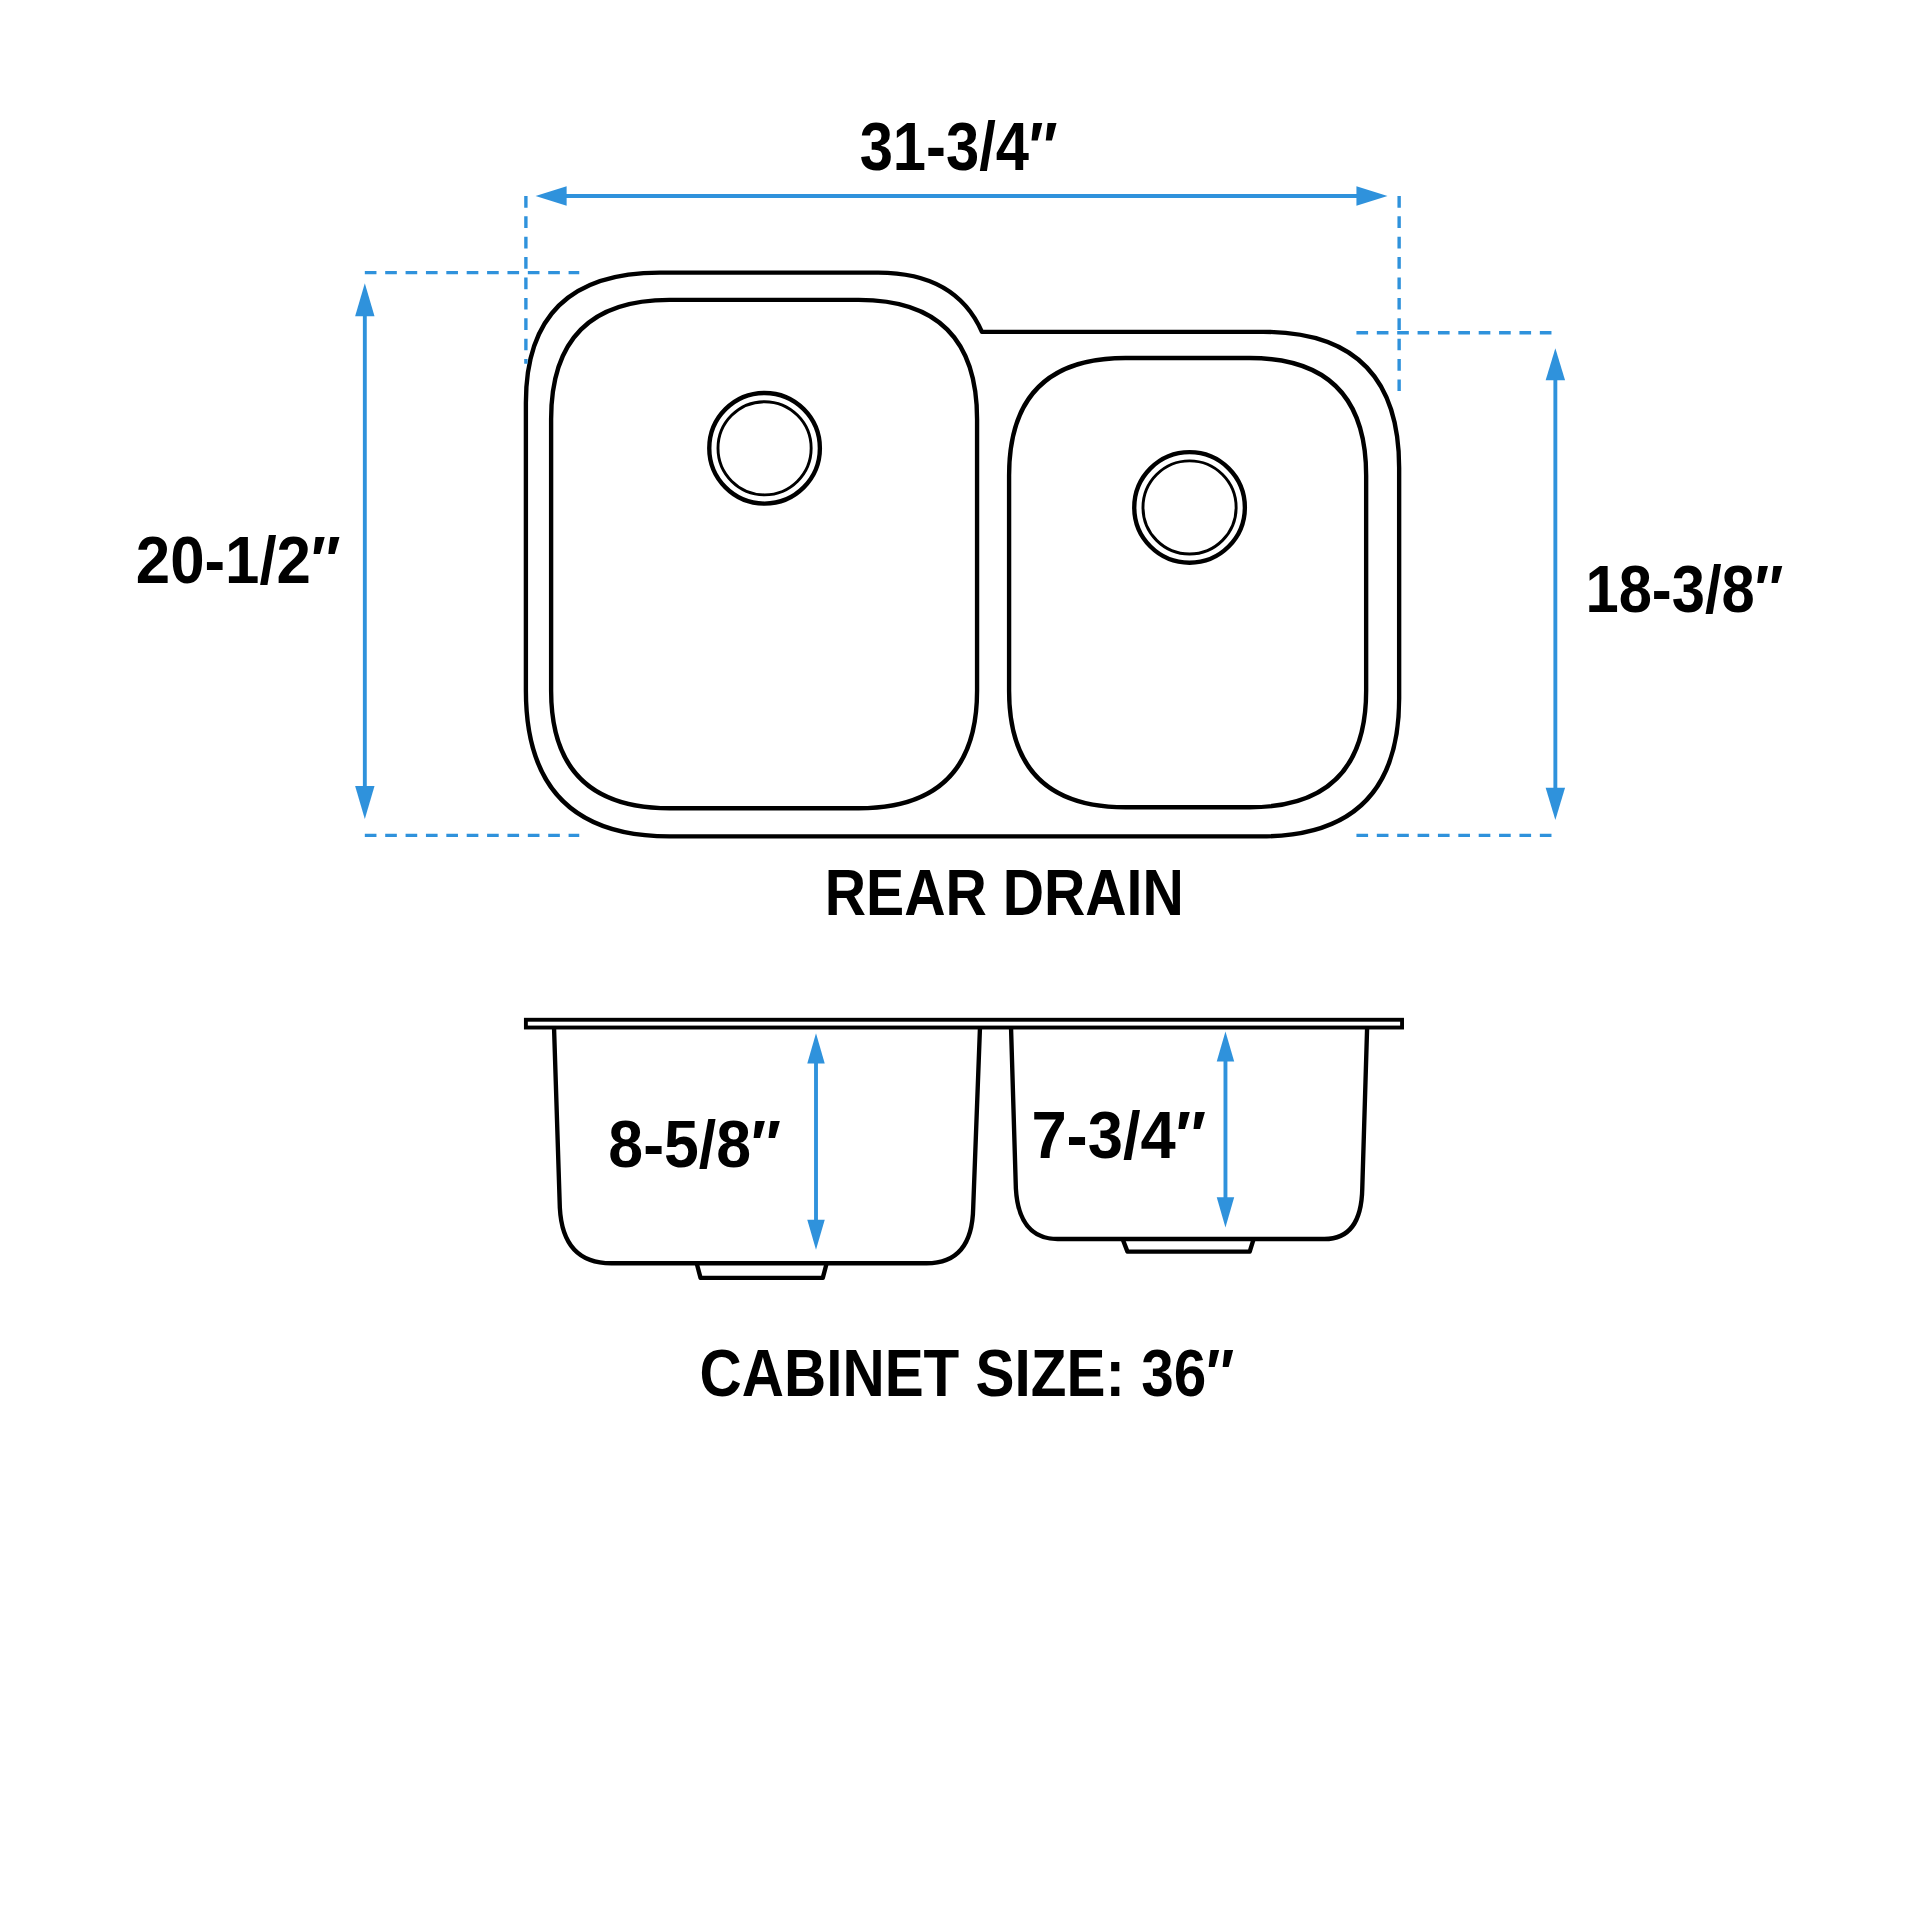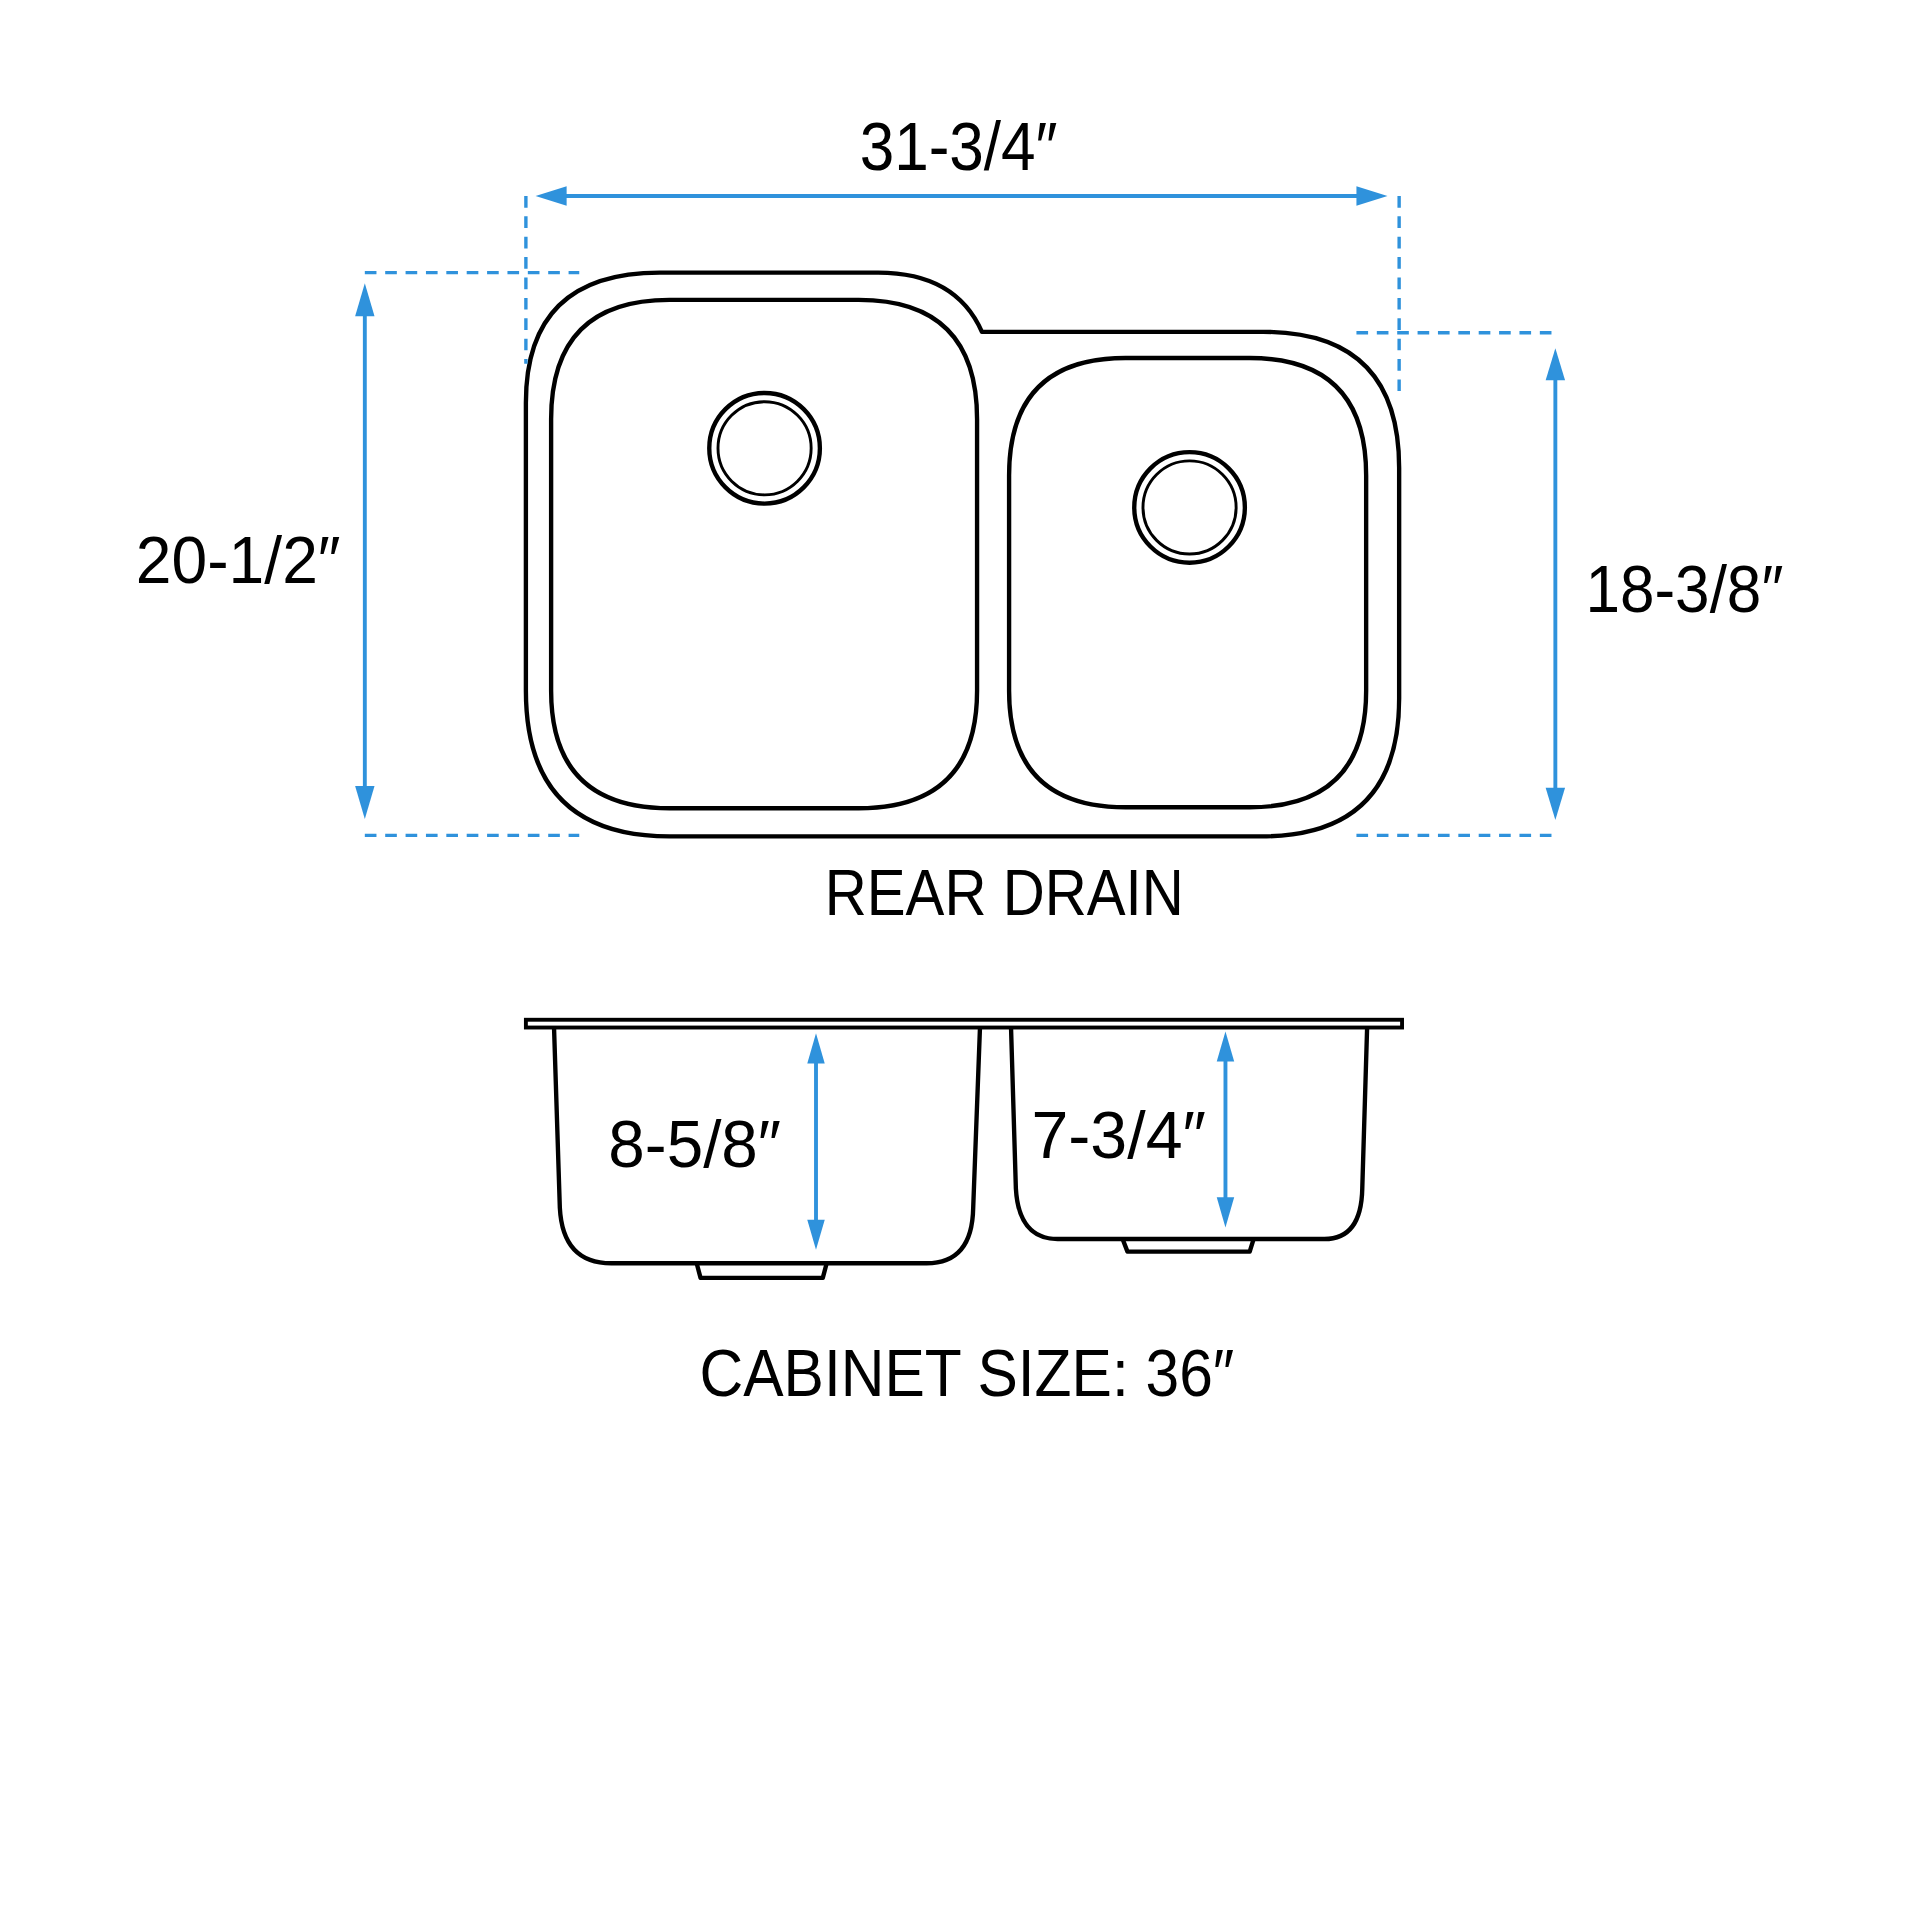--- a/index.html
+++ b/index.html
@@ -1,17 +1,17 @@
 <!DOCTYPE html>
 <html><head>
 <meta charset="utf-8">
 <style>
   html, body { margin: 0; padding: 0; background: #ffffff; }
   body { width: 1926px; height: 1926px; overflow: hidden; }
-  #canvas { position: absolute; left: 0; top: 0; width: 1926px; height: 1926px; }
+  #canvas { position: absolute; left: 0; top: 0; width: 1926px; height: 1926px; font-weight: bold; }
   svg text { font-family: "Liberation Sans", "DejaVu Sans", sans-serif; fill: #000000; }
   .outline { fill: none; stroke: #000000; stroke-width: 4.5; stroke-linejoin: round; }
   .thin { fill: none; stroke: #000000; stroke-width: 3; }
   .dim-line { stroke: #2f92dc; stroke-width: 4; fill: none; }
   .dash { stroke: #2f92dc; stroke-width: 3.5; stroke-dasharray: 12 9; fill: none; }
   .arrowhead { fill: #2f92dc; }
 </style>
 </head>
 <body>
 

